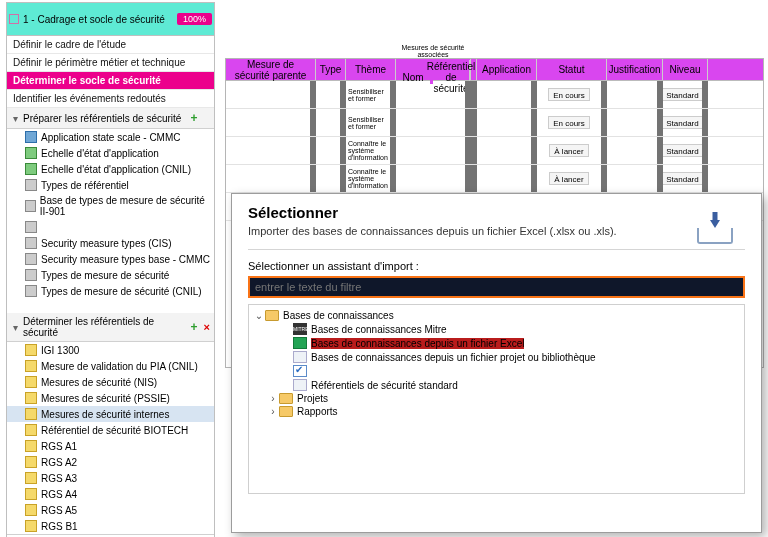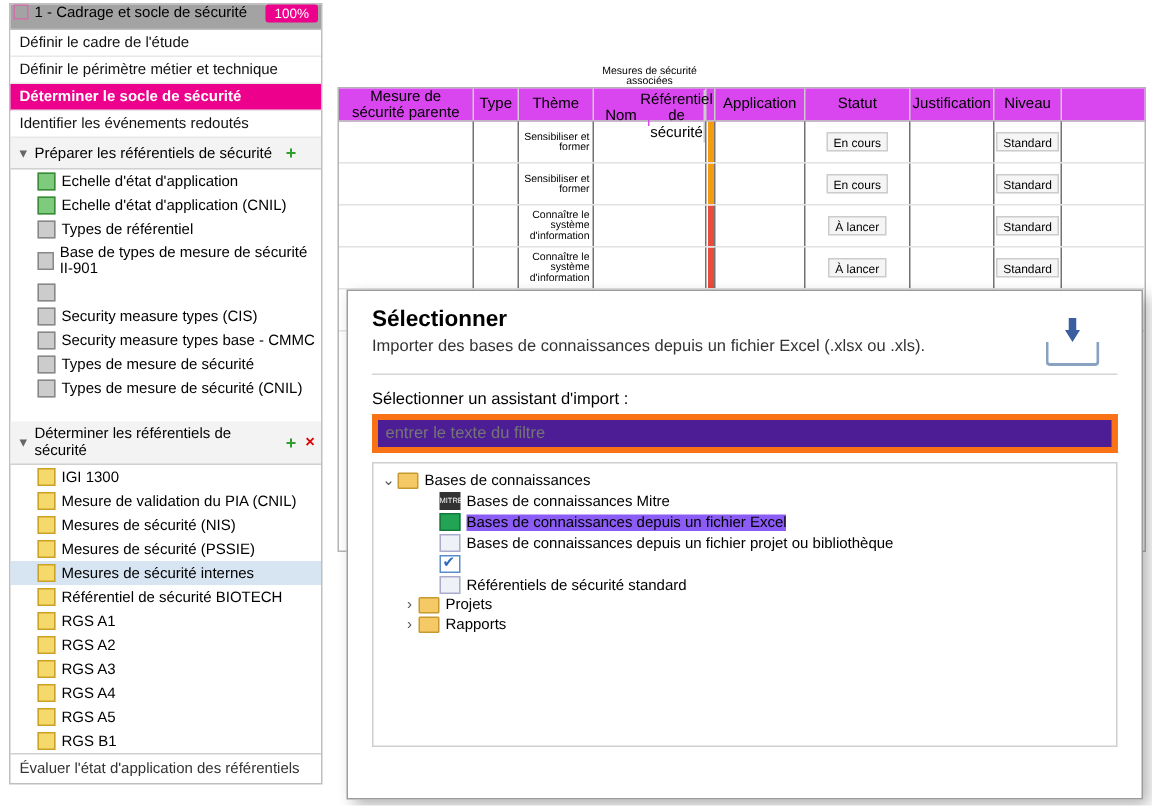--- a/index.html
+++ b/index.html
@@ -1,19 +1,19 @@
 <!DOCTYPE html>
 <html><head>
 <meta charset="utf-8">
 <style>
 *{box-sizing:border-box;margin:0;padding:0;font-family:"Segoe UI",Tahoma,sans-serif;font-size:10px}
 body{background:#fff;width:768px;height:537px;position:relative;overflow:hidden}
 
 .lp{position:absolute;left:6px;top:2px;width:209px;border:1px solid #bfbfbf;background:#fff}
-.lp-hd{display:flex;align-items:flex-start;background:#a3a3a3;border-bottom:1px solid #bfbfbf;height:17px;padding:0 2px}
+.lp-hd{display:flex;align-items:center;background:#5eead4;border-bottom:1px solid #bfbfbf;height:17px;padding:16px 2px}
 .lp-hd .sq{width:10px;height:10px;border:1px solid #d070a8;margin-right:4px}
 .badge{margin-left:auto;background:#ec008c;color:#fff;font-size:9px;padding:1px 6px;border-radius:2px}
 .task{display:block;padding:3px 6px;border-bottom:1px solid #e8e8e8;background:#fff;color:#111}
 .task.sel{background:#ec008c;color:#fff;font-weight:bold}
 .sect{display:flex;align-items:center;background:#f3f3f3;border-bottom:1px solid #d0d0d0;padding:3px 4px}
 .sect .tw{width:9px;text-align:center;color:#666;margin-right:3px;cursor:pointer}
 .sect .plus{margin-left:auto;color:#2e9e2e;font-size:12px;font-weight:bold}
 .sect .x{color:#d00;font-size:11px;margin-left:6px;font-weight:bold}
 .ref{display:flex;align-items:center;padding:2px 4px 2px 18px}
 .ref .ic{width:12px;height:12px;margin-right:4px;display:inline-block}
@@ -21,60 +21,60 @@
 .ic-b{background:#6fa7d6;border:1px solid #2d6eaa}
 .ic-g{background:#7ecb7e;border:1px solid #3a8a3a}
 .ic-y{background:#f5d96a;border:1px solid #c9a227}
 .ic-gr{background:#ccc;border:1px solid #888}
 .foot{padding:4px 6px;color:#333;border-top:1px solid #d0d0d0}
 
 .sheet{position:absolute;left:225px;top:58px;right:4px;height:310px;border:1px solid #b5b5b5;background:#fff;font-size:8px}
 .sh-hd{display:flex;background:#d946ef;border-bottom:1px solid #bbb;height:22px}
 .sh-hd div{border-right:1px solid #ccc;padding:1px 2px;text-align:center;display:flex;align-items:center;justify-content:center}
 .sh-row{display:flex;height:28px;border-bottom:1px solid #e2e2e2}
-.sh-row div{border-right:1px solid #737373;padding:1px 2px;overflow:hidden;text-align:right;font-size:7px;display:flex;align-items:center;justify-content:center}
+.sh-row div{border-right:6px solid #737373;padding:1px 2px;overflow:hidden;text-align:left;font-size:7px;display:flex;align-items:center;justify-content:center}
 .bar{width:4px;height:100%}
 .st{background:#f5f5f5;border:1px solid #ccc;padding:0 4px;height:13px;line-height:13px;font-size:8px}
 
 .dlg{position:absolute;left:231px;top:193px;width:531px;height:340px;background:#fff;border:1px solid #9c9c9c;box-shadow:4px 4px 10px rgba(0,0,0,.3)}
 .dlg-pad{padding:10px 16px}
 .dlg h2{font-size:15px;font-weight:600;margin-bottom:4px}
 .dlg .sub{font-size:11px;color:#333;margin-bottom:4px}
 .dlg .topline{border-bottom:1px solid #d5d5d5;padding-bottom:8px;position:relative}
 .dl-ic{position:absolute;right:12px;top:8px;width:36px;height:32px}
 .dl-ic .tray{position:absolute;bottom:0;width:36px;height:16px;border:2px solid #8aa2c2;border-top:none;border-radius:0 0 3px 3px}
 .dl-ic .arr{position:absolute;left:13px;top:0;width:10px;height:16px;background:#3a5ea0;clip-path:polygon(25% 0,75% 0,75% 50%,100% 50%,50% 100%,0 50%,25% 50%)}
 .dlg .lbl{font-size:11px;margin:10px 0 4px}
-.filter{width:100%;border:4px solid #f97316;background:#4c1d95;color:#8a8a8a;padding:3px 5px;font-size:11px}
+.filter{width:100%;border:2px solid #f97316;background:#0f172a;color:#8a8a8a;padding:3px 5px;font-size:11px}
 .tree{border:1px solid #cfcfcf;margin-top:6px;height:190px;padding:4px 4px;overflow:auto;font-size:11px}
 .tn{display:flex;align-items:center;padding:1px 0;white-space:nowrap}
 .tw2{width:12px;text-align:center;color:#555;cursor:pointer}
 .fld{width:14px;height:11px;background:#f6c967;border:1px solid #c79a2f;border-radius:1px;margin-right:4px;display:inline-block}
 .tn .ic{width:14px;height:12px;margin-right:4px;display:inline-block}
 .ic-mitre{background:#333;color:#fff;font-size:5px;line-height:12px;text-align:center}
 .ic-xl{background:#23a455;border:1px solid #137a3a}
 .ic-std{background:#f26522;border-radius:6px}
 .ic-aud{background:#fff;border:1px solid #5b8bc9;position:relative}
 .ic-aud::after{content:"✔";position:absolute;left:1px;top:-2px;color:#2a6cc0;font-size:10px}
 .ic-doc{background:#eef2f7;border:1px solid #aac}
-.tn.sel span.txt{background:#8b5cf6}
+.tn.sel span.txt{background:#b91c1c}
 .ind1{padding-left:14px}.ind2{padding-left:28px}
 </style>
 </head>
 <body>
 
 <div class="sheet">
   <div class="sh-hd">
     <div style="width:90px">Mesure de sécurité parente</div>
     <div style="width:30px">Type</div>
     <div style="width:50px">Thème</div>
     <div style="width:75px;flex-direction:column">
       <div style="border:none;font-size:7px">Mesures de sécurité associées</div>
       <div style="display:flex;border:none">
-        <div style="width:37px;border-right:1px solid #d946ef">Nom</div>
+        <div style="width:37px;border-right:3px solid #d946ef">Nom</div>
         <div style="width:37px">Référentiel de sécurité</div>
       </div>
     </div>
     <div style="width:6px"></div>
     <div style="width:60px">Application</div>
     <div style="width:70px">Statut</div>
     <div style="width:56px">Justification</div>
     <div style="width:45px">Niveau</div>
   </div>
   <div id="sheet-body">
@@ -177,20 +177,24 @@
   <a class="task sel">Déterminer le socle de sécurité</a>
   <a class="task">Identifier les événements redoutés</a>
 
   <div class="sect">
     <span class="tw">▾</span>
     <span>Préparer les référentiels de sécurité</span>
     <span class="plus">+</span>
     <span class="x" style="visibility:hidden">×</span>
   </div>
   <div id="sec0">
+      <div class="ref">
+        <span class="ic ic-b"></span>
+        <span>Application state scale - CMMC</span>
+      </div>
       <div class="ref">
         <span class="ic ic-g"></span>
         <span>Echelle d'état d'application</span>
       </div>
       <div class="ref">
         <span class="ic ic-g"></span>
         <span>Echelle d'état d'application (CNIL)</span>
       </div>
       <div class="ref">
         <span class="ic ic-gr"></span>

